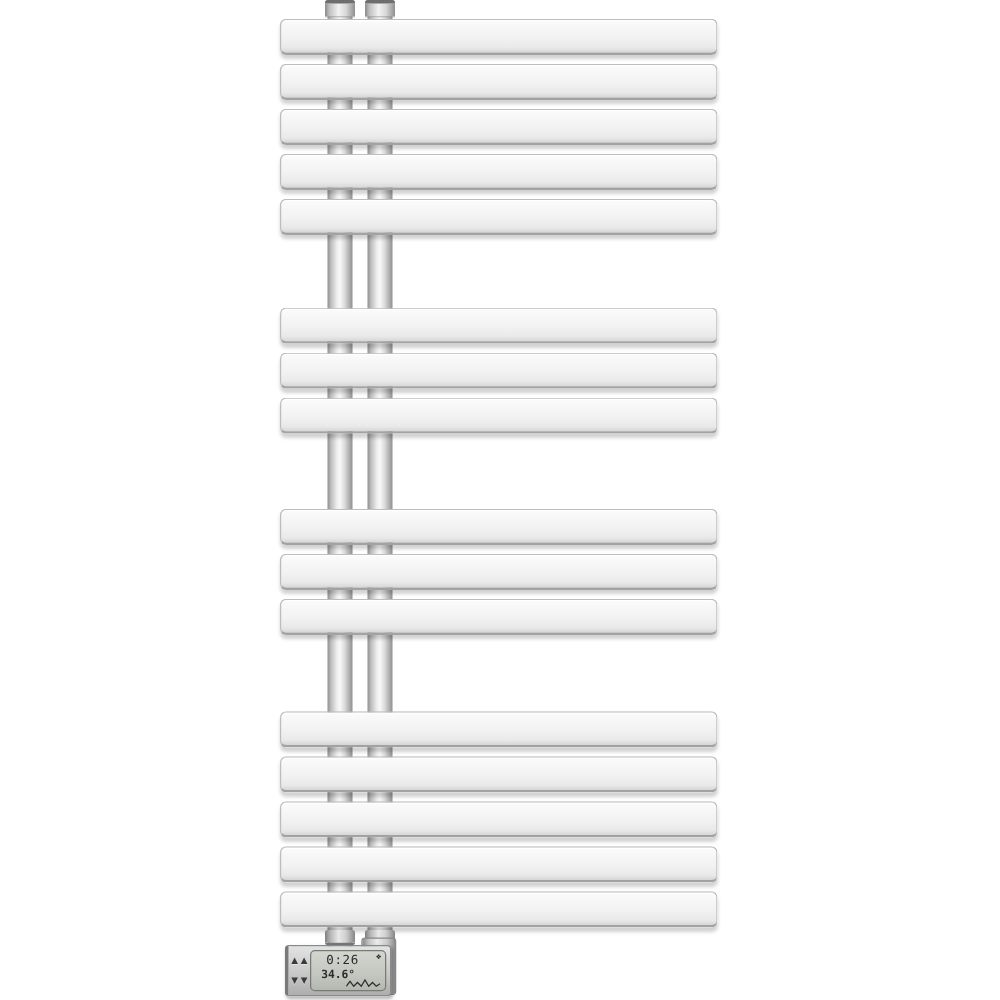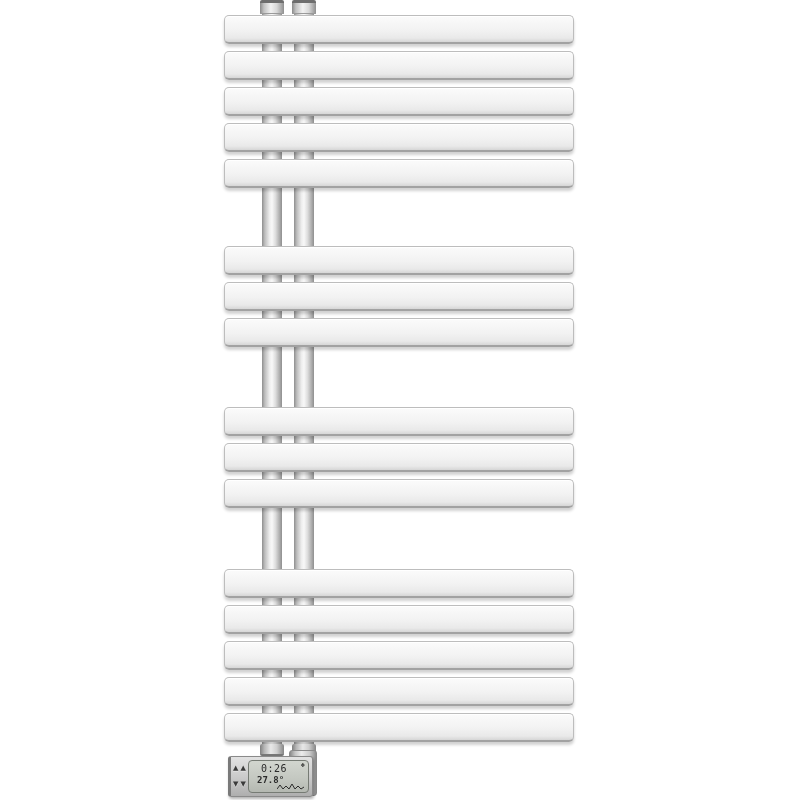--- a/index.html
+++ b/index.html
@@ -204,20 +204,20 @@
   <div class="controller">
     <div class="btn-col">
       <span class="tri">▲</span>
       <span class="tri">▲</span>
       <span class="tri">▼</span>
       <span class="tri">▼</span>
     </div>
     <div class="lcd">
       <span class="lcd-status">❖</span>
       <div class="lcd-time">0:26</div>
-      <div class="lcd-temp">27.8°</div>
+      <div class="lcd-temp">34.6°</div>
       <svg class="lcd-wave" width="28" height="7" viewBox="0 0 28 7">
         <path d="M0 6 L3 2 L6 6 L9 3 L12 6 L15 1 L18 6 L21 3 L24 6 L27 4" stroke="#2d2d2d" stroke-width="1" fill="none"></path>
       </svg>
     </div>
   </div>
 
 </div>
 
 </body></html>

